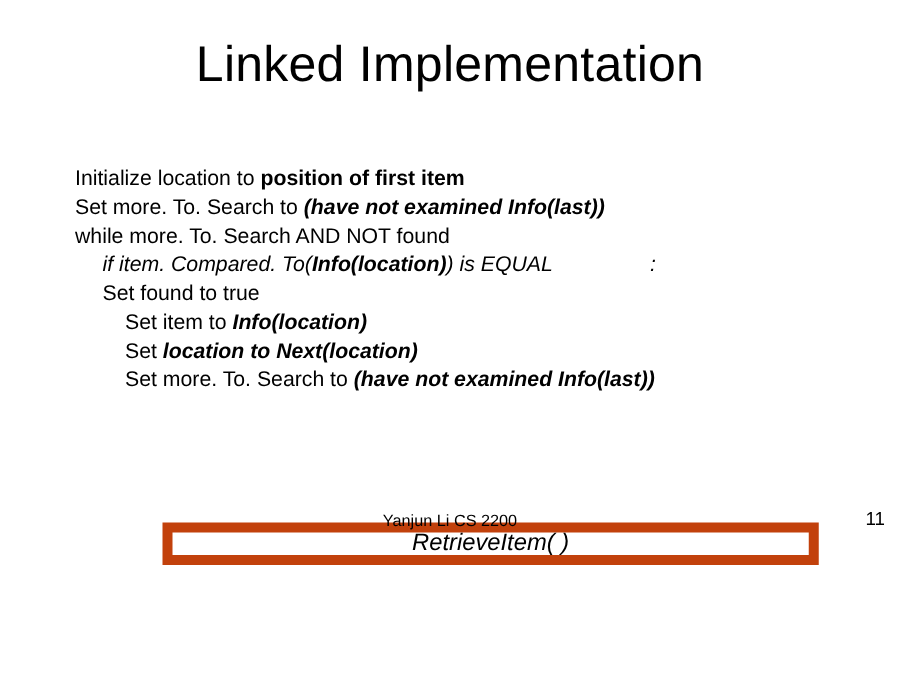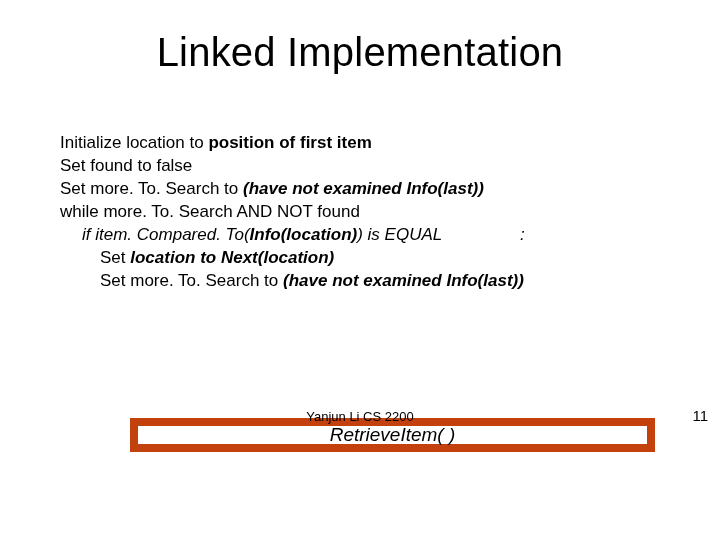--- a/index.html
+++ b/index.html
@@ -76,29 +76,30 @@
 <body>
 
 <div class="slide">
 
   <div class="title">Linked Implementation</div>
 
   <div class="body">
 
     <div class="line"><span>Initialize location to </span><span class="bold">position of first item</span></div>
 
-    <div class="line">Set found to false</div>
 
     <div class="line"><span>Set more. To. Search to </span><span class="bold italic">(have not examined Info(last))</span></div>
 
     <div class="line">while more. To. Search AND NOT found</div>
 
     <div class="line i1" style="position:relative;"><span class="italic">if item. Compared. To(</span><span class="bold italic">Info(location)</span><span class="italic">) is EQUAL</span><span class="italic" style="position:absolute; left:460px;">:</span></div>
 
+    <div class="line i1">Set found to true</div>
 
+    <div class="line i2"><span>Set item to </span><span class="bold italic">Info(location)</span></div>
 
 
     <div class="line i2"><span>Set </span><span class="bold italic">location to Next(location)</span></div>
 
     <div class="line i2"><span>Set more. To. Search to </span><span class="bold italic">(have not examined Info(last))</span></div>
 
   </div>
 
   <div class="box">
     <span>RetrieveItem( )</span>

